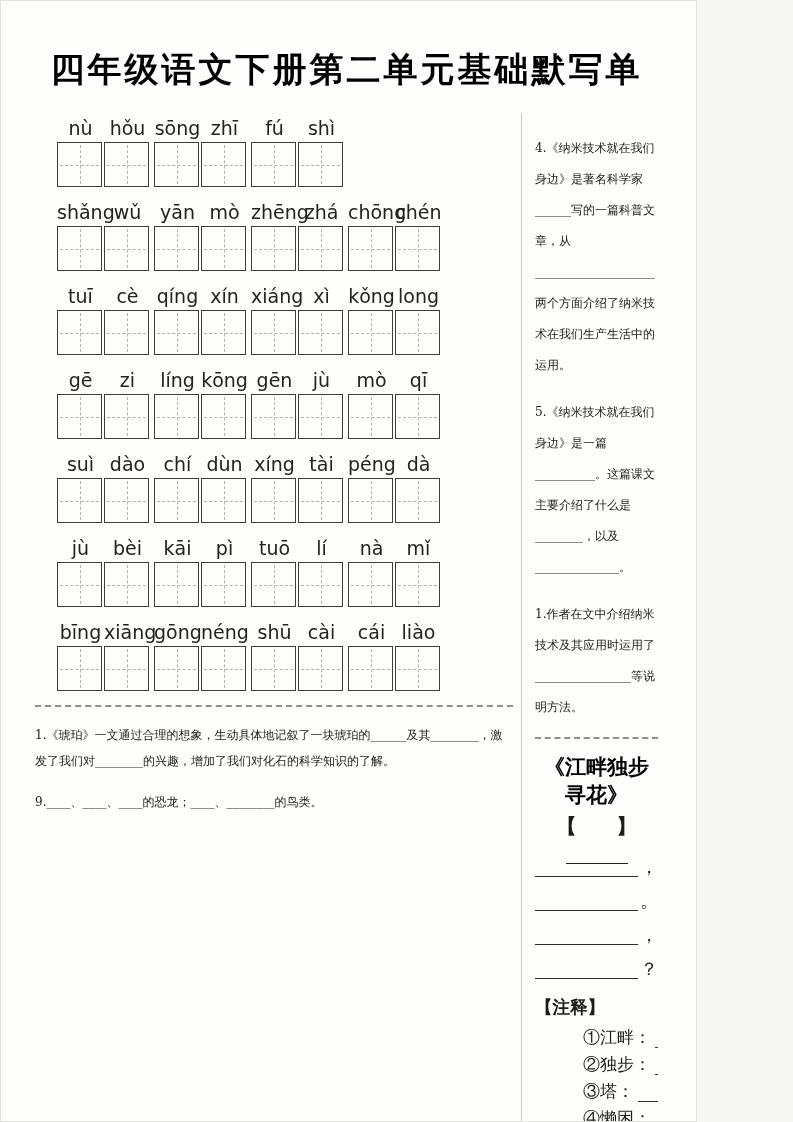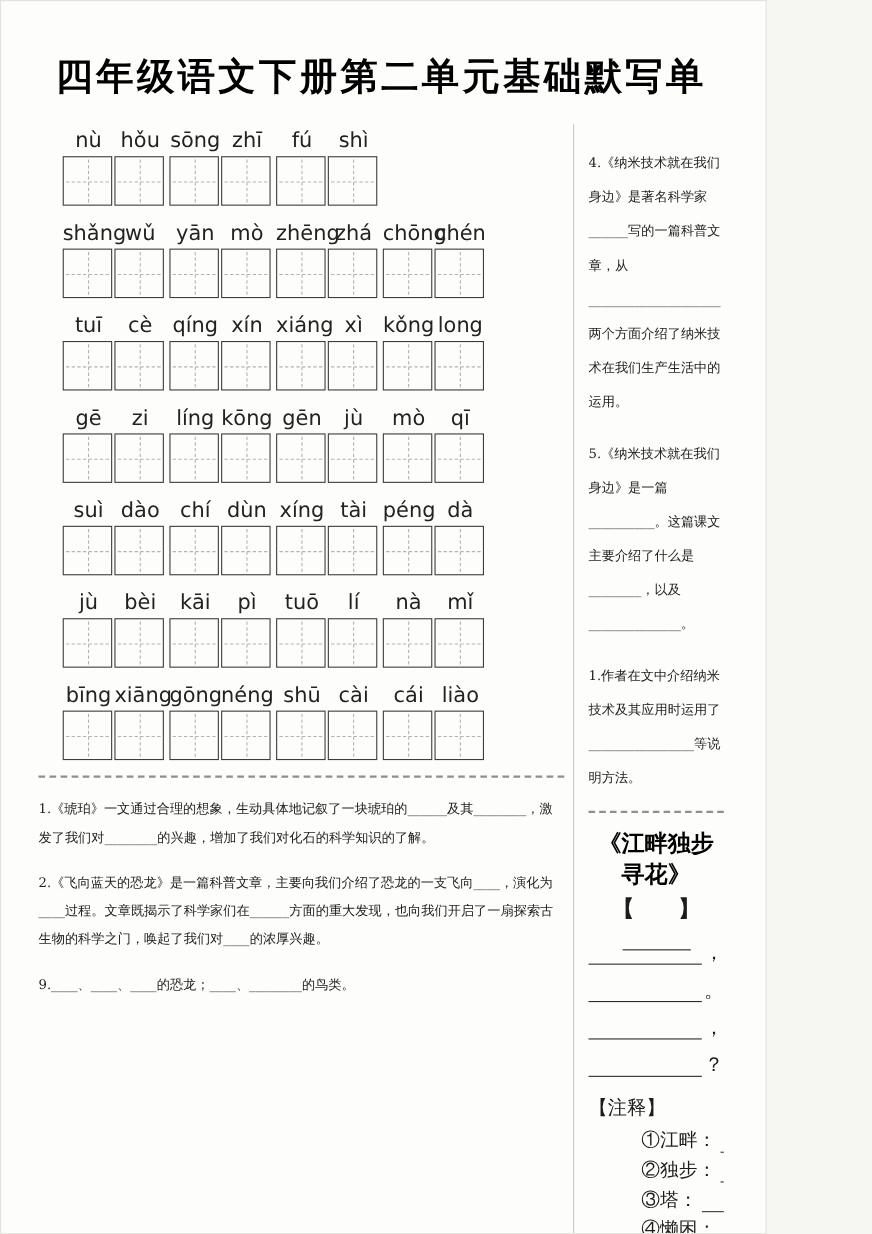--- a/index.html
+++ b/index.html
@@ -43,21 +43,21 @@
 
   
   .poem-title{text-align:center;font-size:21px;font-weight:bold;margin:14px 0 4px 0;color:#000;}
   .poem-author{text-align:center;font-size:20px;font-weight:bold;height:30px;}
   .author-blank{display:inline-block;width:62px;border-bottom:1.6px solid #222;height:20px;vertical-align:bottom;}
   .poem-line{display:flex;align-items:flex-end;height:34px;}
   .blank-long{flex:1;border-bottom:1.4px solid #2b2b2b;height:100%;}
   .poem-punct{font-size:18px;line-height:20px;padding-left:2px;}
 
   
-  .notes-header{font-weight:normal;font-size:17.5px;margin-top:16px;height:26px;}
+  .notes-header{font-weight:bold;font-size:17.5px;margin-top:16px;height:26px;}
   .note-item{display:flex;align-items:flex-end;height:27px;font-size:17px;}
   .note-label{white-space:nowrap;line-height:22px;margin-left:48px;}
   .note-blank{flex:1;max-width:152px;border-bottom:1.3px solid #383838;height:100%;margin-left:4px;}
 
   
   .trans-header{font-weight:bold;font-size:17.5px;margin-top:18px;height:28px;}
   .trans-line{border-bottom:1.3px solid #383838;height:26px;margin-right:4px;}
 </style>
 </head>
 <body>
@@ -351,21 +351,20 @@
     <div class="py-boxes">
       <div class="tzg"></div>
       <div class="tzg"></div>
     </div>
   </div>
           </div>
         </div>
       <hr class="dashed-hr">
       <div id="left-questions">
           <p class="q q-left">1.《琥珀》一文通过合理的想象，生动具体地记叙了一块琥珀的______及其________，激发了我们对________的兴趣，增加了我们对化石的科学知识的了解。</p>
-          <p class="q q-left">2.《飞向蓝天的恐龙》是一篇科普文章，主要向我们介绍了恐龙的一支飞向____，演化为____过程。文章既揭示了科学家们在______方面的重大发现，也向我们开启了一扇探索古生物的科学之门，唤起了我们对____的浓厚兴趣。</p>
           <p class="q q-left">9.____、____、____的恐龙；____、________的鸟类。</p>
         </div>
     </div>
 
     <div class="col-right">
       <div id="right-questions">
           <p class="q q-right">4.《纳米技术就在我们身边》是著名科学家______写的一篇科普文章，从____________________两个方面介绍了纳米技术在我们生产生活中的运用。</p>
           <p class="q q-right">5.《纳米技术就在我们身边》是一篇__________。这篇课文主要介绍了什么是________，以及______________。</p>
           <p class="q q-right">1.作者在文中介绍纳米技术及其应用时运用了________________等说明方法。</p>
         </div>

